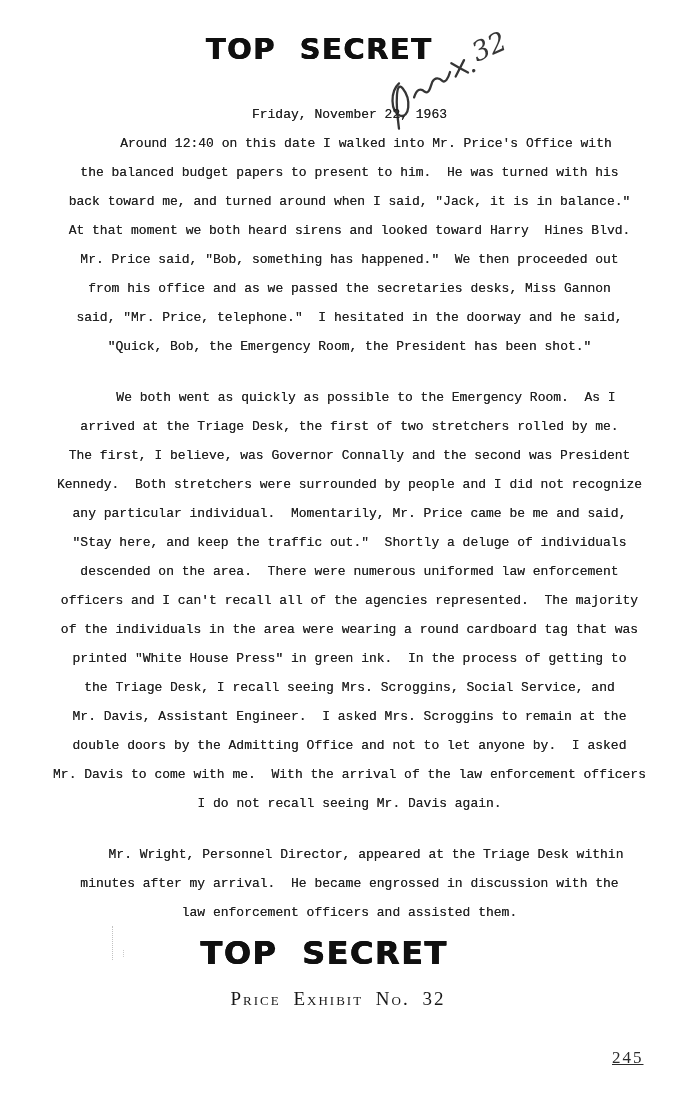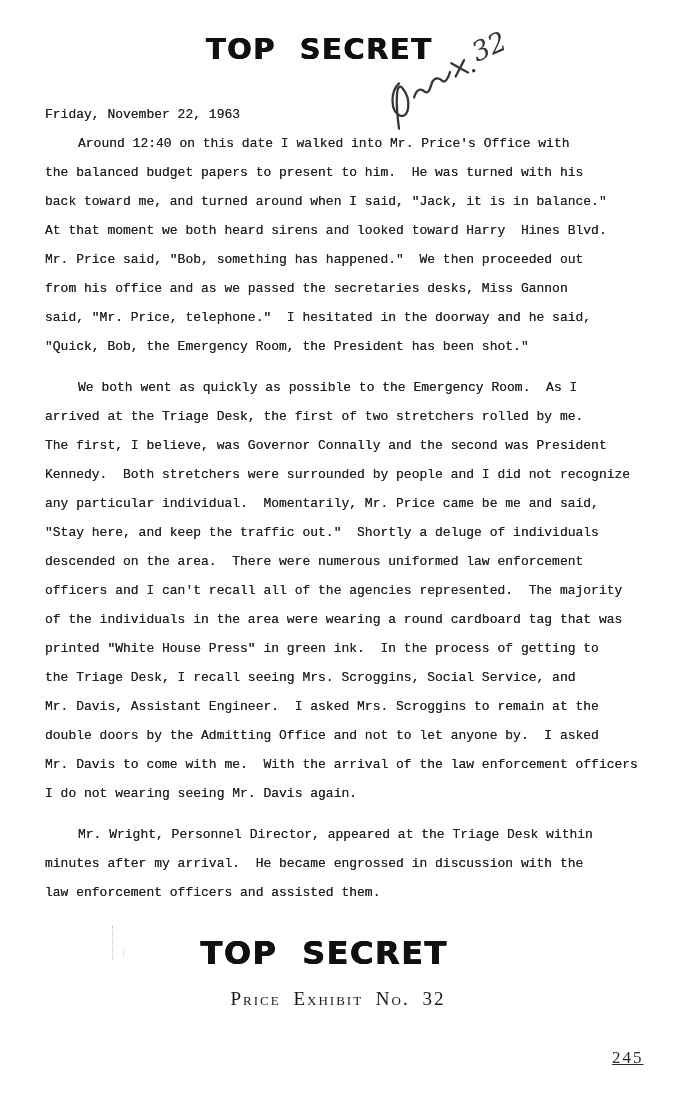--- a/index.html
+++ b/index.html
@@ -64,23 +64,24 @@
     top: 100px;
     left: 45px;
     right: 34px;
     font-size: 13px;
     line-height: 29px;
     color: #222222;
   }
   .line {
     white-space: pre;
     text-shadow: 0 0 0.5px rgba(25,25,25,0.75);
+    text-align: center;
   }
   .line.indent { text-indent: 33px; }
-  .line.para-start { margin-top: 12px; }
+  .line.para-start { margin-top: 22px; }
 
   
   .exhibit {
     position: absolute;
     top: 988px;
     width: 100%;
     text-align: center;
     transform: translateX(-6px);
     font-family: "Liberation Serif", serif;
     font-variant: small-caps;
@@ -186,21 +187,21 @@
       <div class="line">printed "White House Press" in green ink.  In the process of getting to</div>
 
       <div class="line">the Triage Desk, I recall seeing Mrs. Scroggins, Social Service, and</div>
 
       <div class="line">Mr. Davis, Assistant Engineer.  I asked Mrs. Scroggins to remain at the</div>
 
       <div class="line">double doors by the Admitting Office and not to let anyone by.  I asked</div>
 
       <div class="line">Mr. Davis to come with me.  With the arrival of the law enforcement officers</div>
 
-      <div class="line">I do not wearing seeing Mr. Davis again.</div>
+      <div class="line">I do not recall seeing Mr. Davis again.</div>
 
       <div class="line indent para-start">Mr. Wright, Personnel Director, appeared at the Triage Desk within</div>
 
       <div class="line">minutes after my arrival.  He became engrossed in discussion with the</div>
 
       <div class="line">law enforcement officers and assisted them.</div>
     </div>
 
   <div class="stray-marks">
     <div class="mark-a"></div>

